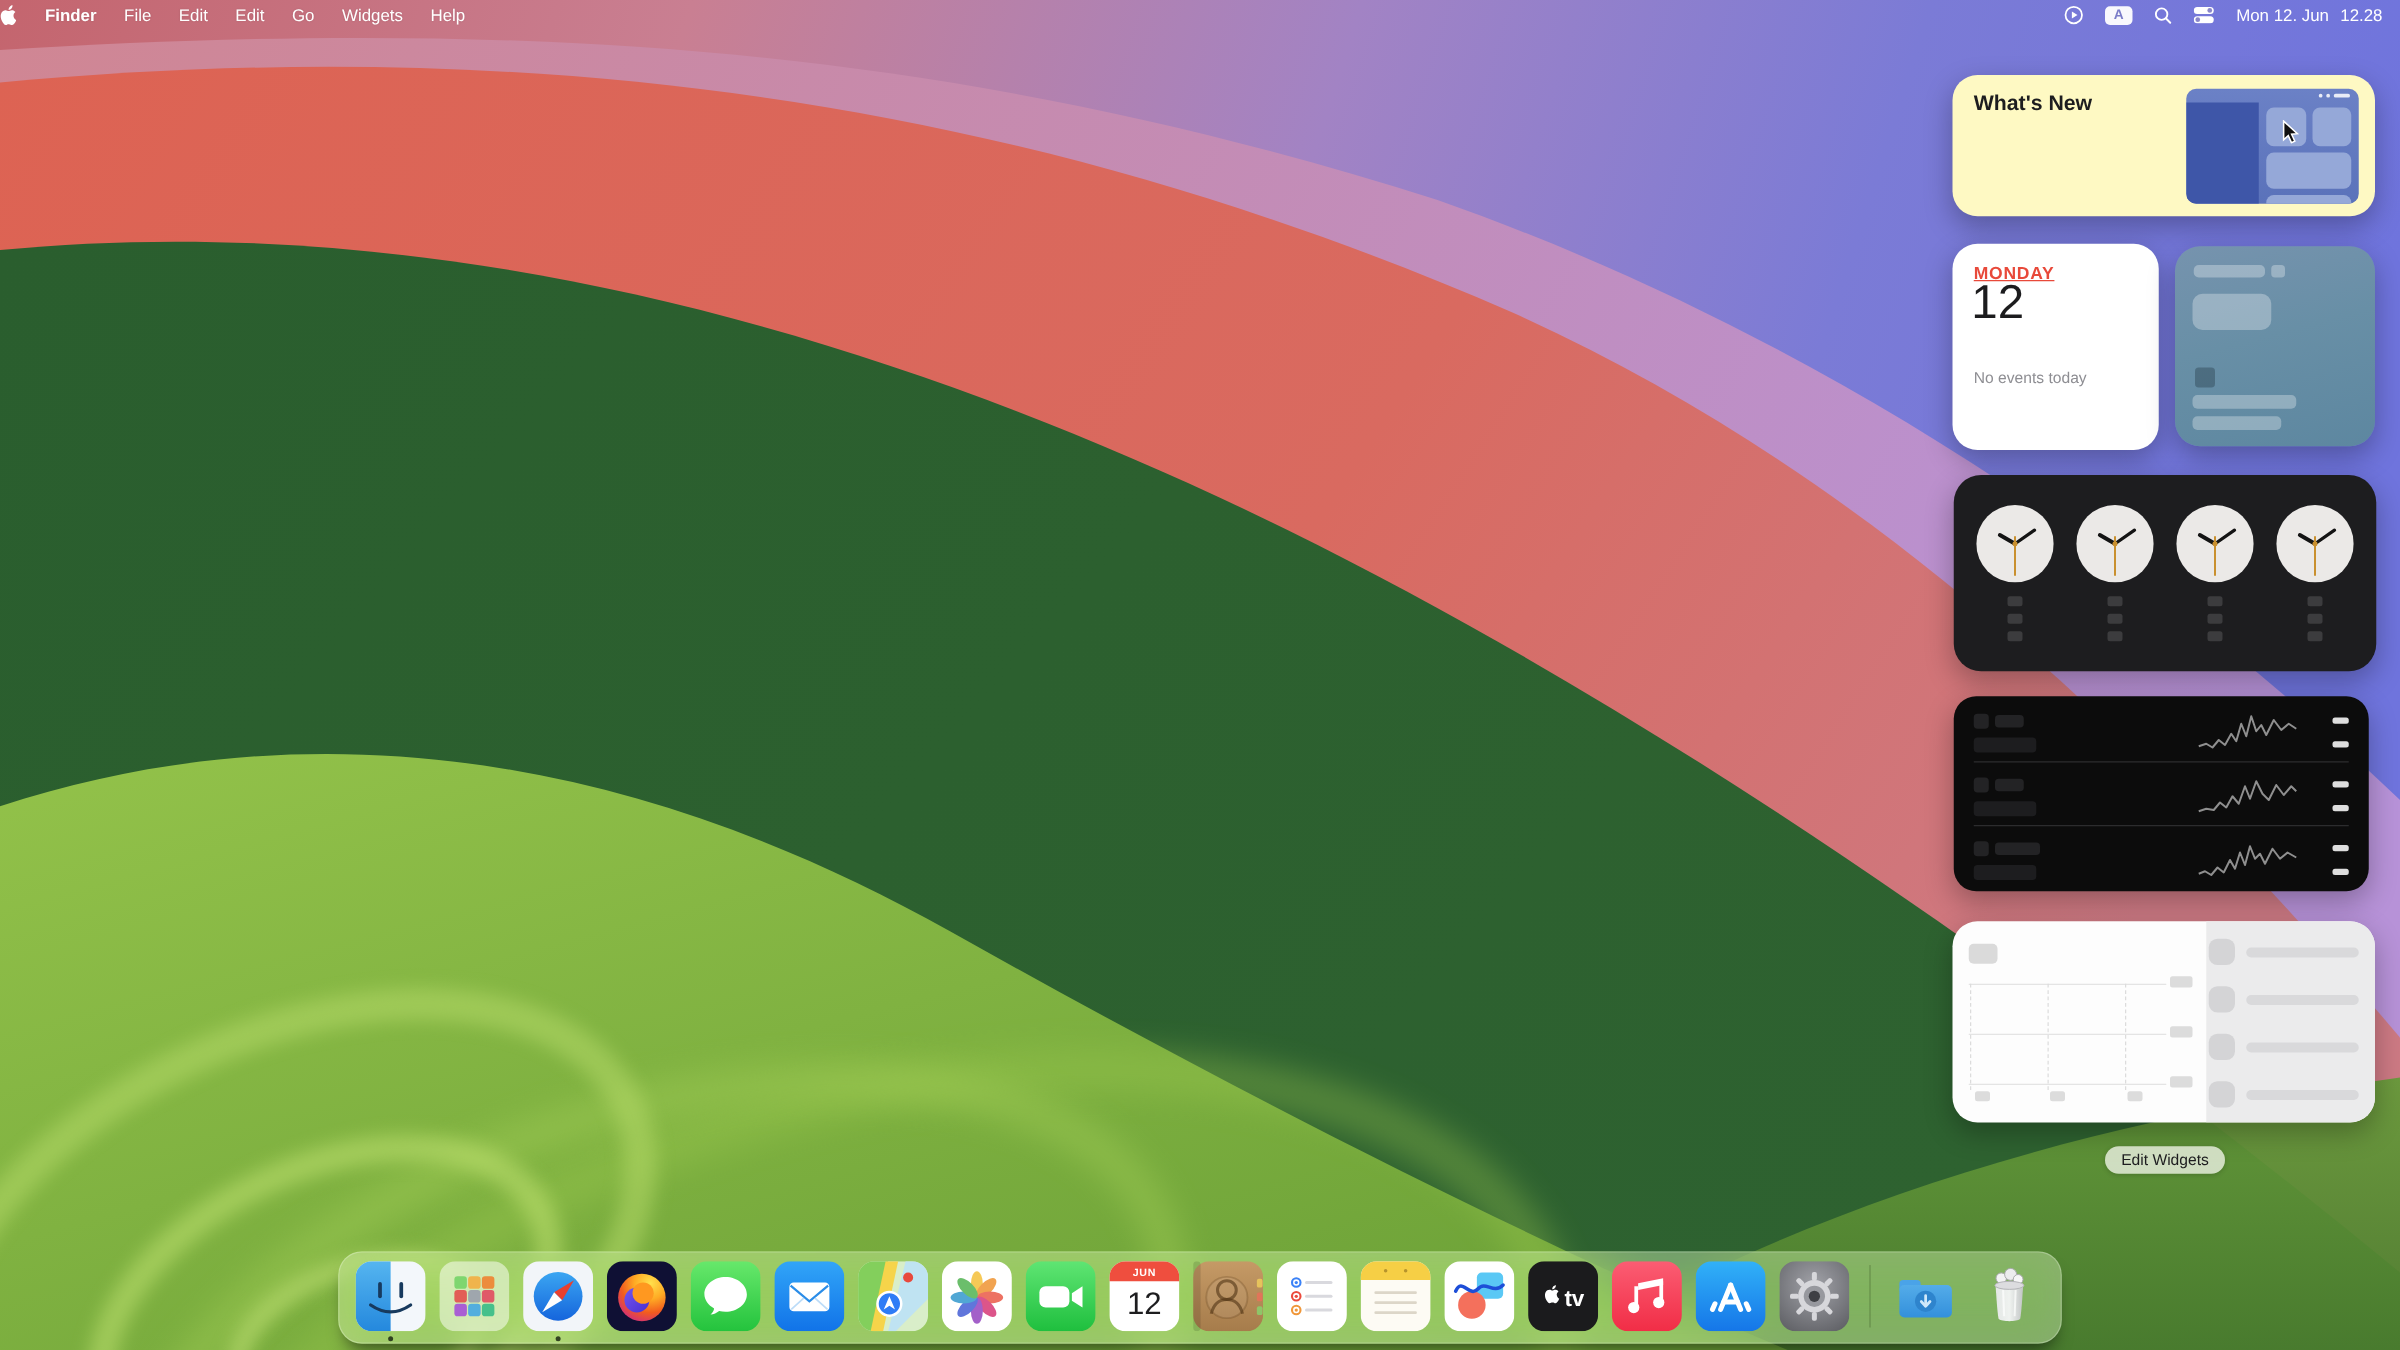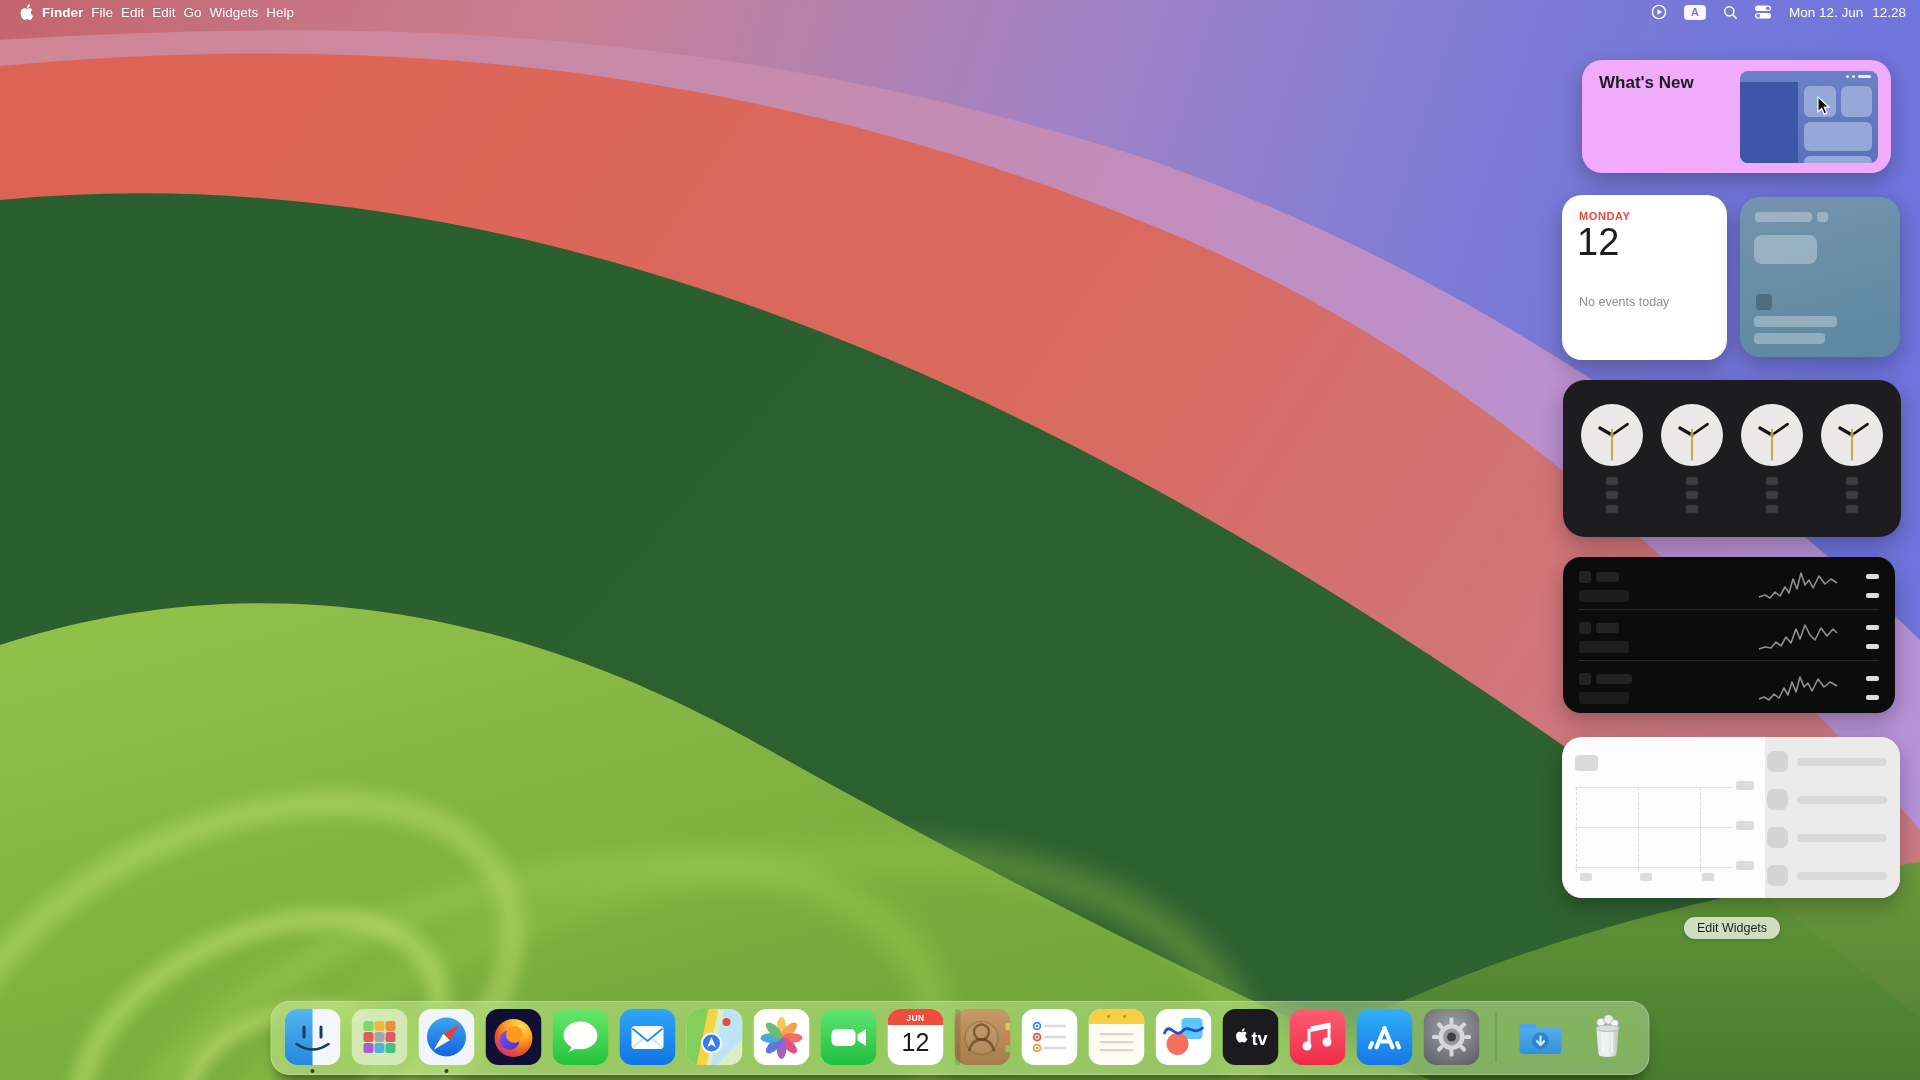--- a/index.html
+++ b/index.html
@@ -3,46 +3,46 @@
 <meta charset="utf-8">
 <style>
   html,body{margin:0;padding:0;background:#000;}
   .screen{position:relative;width:1920px;height:1080px;overflow:hidden;
           font-family:"Liberation Sans","DejaVu Sans",sans-serif;-webkit-font-smoothing:antialiased;}
   .wallpaper{position:absolute;inset:0;}
 
   
   .menubar{position:absolute;top:0;left:0;right:0;height:24px;display:flex;align-items:center;
            color:#fff;font-size:13.5px;z-index:50;}
-  .mb-left{display:flex;align-items:center;gap:8px;padding-left:20px;}
+  .mb-left{display:flex;align-items:center;gap:22px;}
   .mb-apple{width:14px;height:16px;display:flex;align-items:center;}
   .mb-item{cursor:default;text-shadow:0 0 2px rgba(0,0,0,.12);}
   .mb-item.bold{font-weight:bold;}
   .mb-right{margin-left:auto;display:flex;align-items:center;gap:17px;padding-right:14px;}
   .mb-status-icon{display:flex;align-items:center;}
   .ab-badge{background:rgba(255,255,255,.95);color:#7a7cc9;font-weight:bold;font-size:11px;
             border-radius:4px;width:22px;height:15px;display:flex;align-items:center;justify-content:center;}
   .mb-clock{display:flex;gap:9px;white-space:nowrap;}
 
   
   .card{position:absolute;border-radius:20px;box-shadow:0 8px 22px rgba(0,0,0,.28);}
-  .wn{left:1562px;top:60px;width:309px;height:113px;background:#f0abfc;margin-left:20px;}
+  .wn{left:1562px;top:60px;width:338px;height:113px;background:#fef9c3;}
   .wn-title{position:absolute;left:17px;top:13px;font-size:17px;font-weight:bold;color:#1d1d1f;}
   .wn-body{position:absolute;left:17px;top:38px;width:200px;font-size:13px;line-height:1.33;color:#2c2c2e;}
   .wn-ill{position:absolute;right:13px;top:11px;width:138px;height:92px;border-radius:8px;overflow:hidden;
           background:linear-gradient(180deg,#6b81c6,#5a72ba);}
   .wn-topbar{position:absolute;top:4px;right:7px;display:flex;align-items:center;gap:3px;}
   .wn-dot{width:3px;height:3px;border-radius:50%;background:rgba(255,255,255,.85);}
   .wn-dash{width:13px;height:3px;border-radius:2px;background:rgba(255,255,255,.85);}
   .wn-sidebar{position:absolute;left:0;top:11px;bottom:0;width:58px;background:#3e56a8;}
   .wn-tile{position:absolute;background:#95a8d8;border-radius:6px;}
   .wn-cursor{position:absolute;left:76px;top:25px;}
 
   .cal{left:1562px;top:195px;width:165px;height:165px;background:#fff;}
-  .cal-weekday{position:absolute;left:17px;top:15px;font-size:11px;font-weight:bold;letter-spacing:.6px;color:#e8493a;}
+  .cal-weekday{position:absolute;left:17px;top:15px;font-size:14px;font-weight:bold;letter-spacing:.6px;color:#e8493a;text-decoration:underline;}
   .cal-day{position:absolute;left:15px;top:26px;font-size:38px;color:#1c1c1e;}
   .cal-status{position:absolute;left:17px;top:100px;font-size:12.5px;color:#8e8e93;}
 
   .teal{left:1740px;top:197px;width:160px;height:160px;
         background:linear-gradient(165deg,#7693ae 0%,#688fa6 45%,#5d87a0 100%);}
   .ph{position:absolute;background:rgba(255,255,255,.30);}
   .ph-dark{position:absolute;background:rgba(30,50,60,.35);}
 
   .clocks{left:1563px;top:380px;width:338px;height:157px;background:#1d1d1f;border-radius:22px;
           display:flex;justify-content:space-evenly;align-items:flex-start;padding-top:24px;box-sizing:border-box;}

